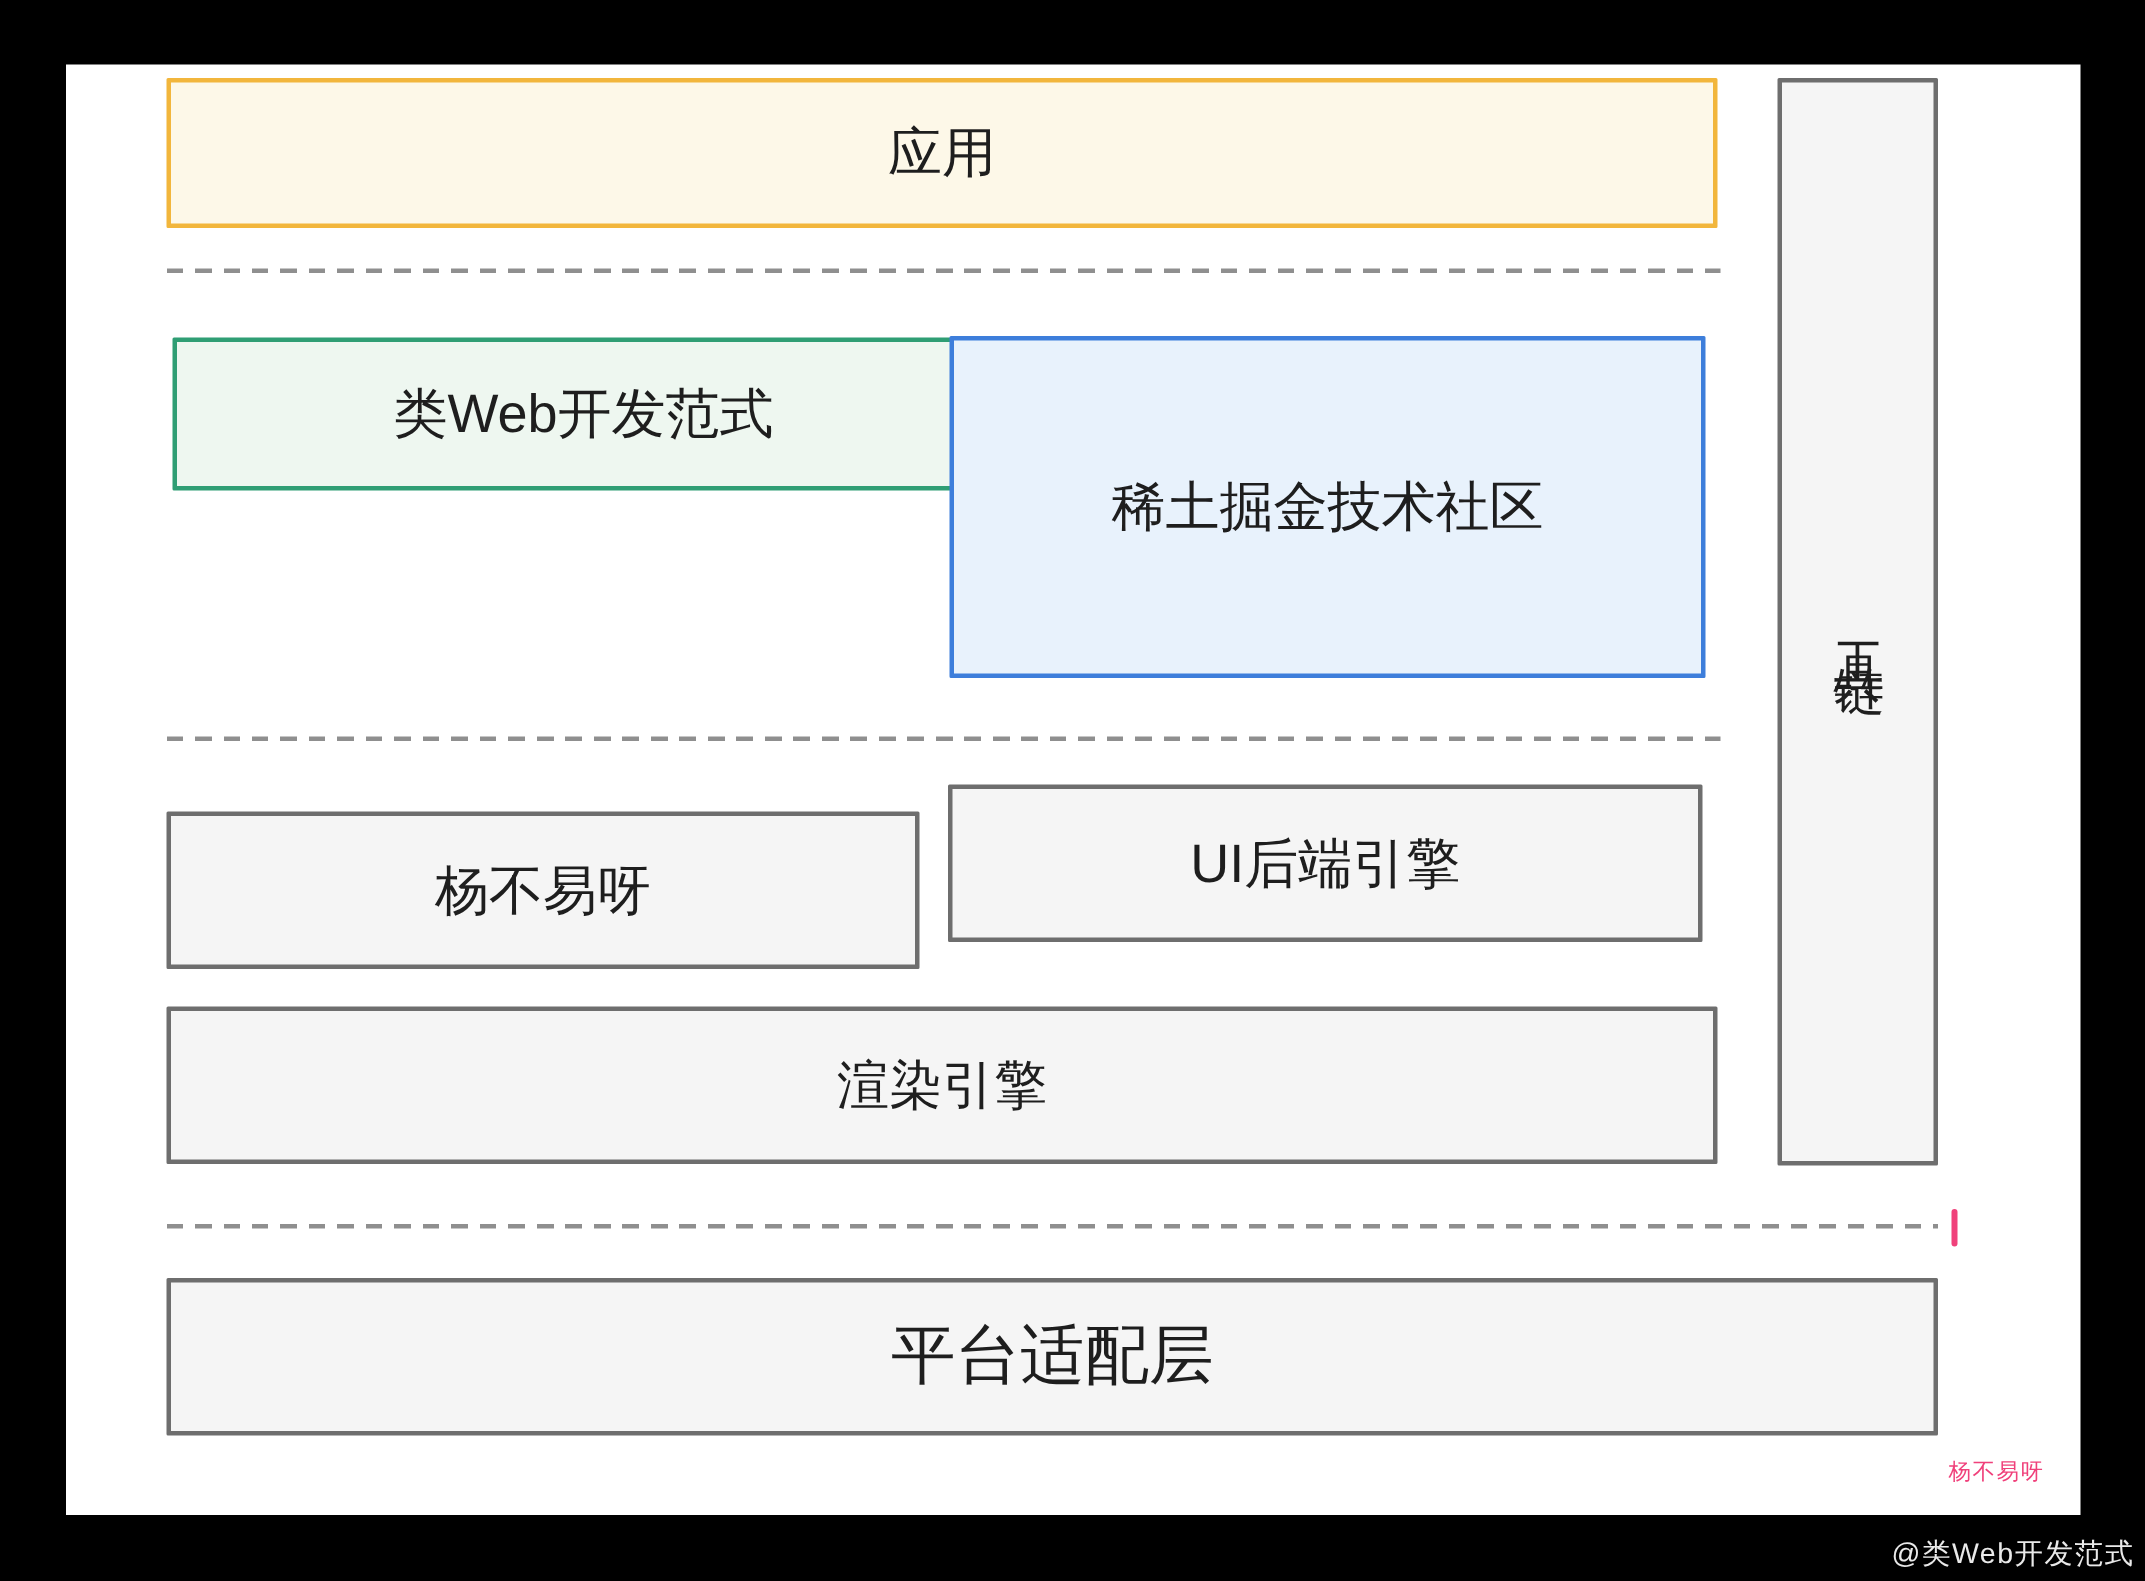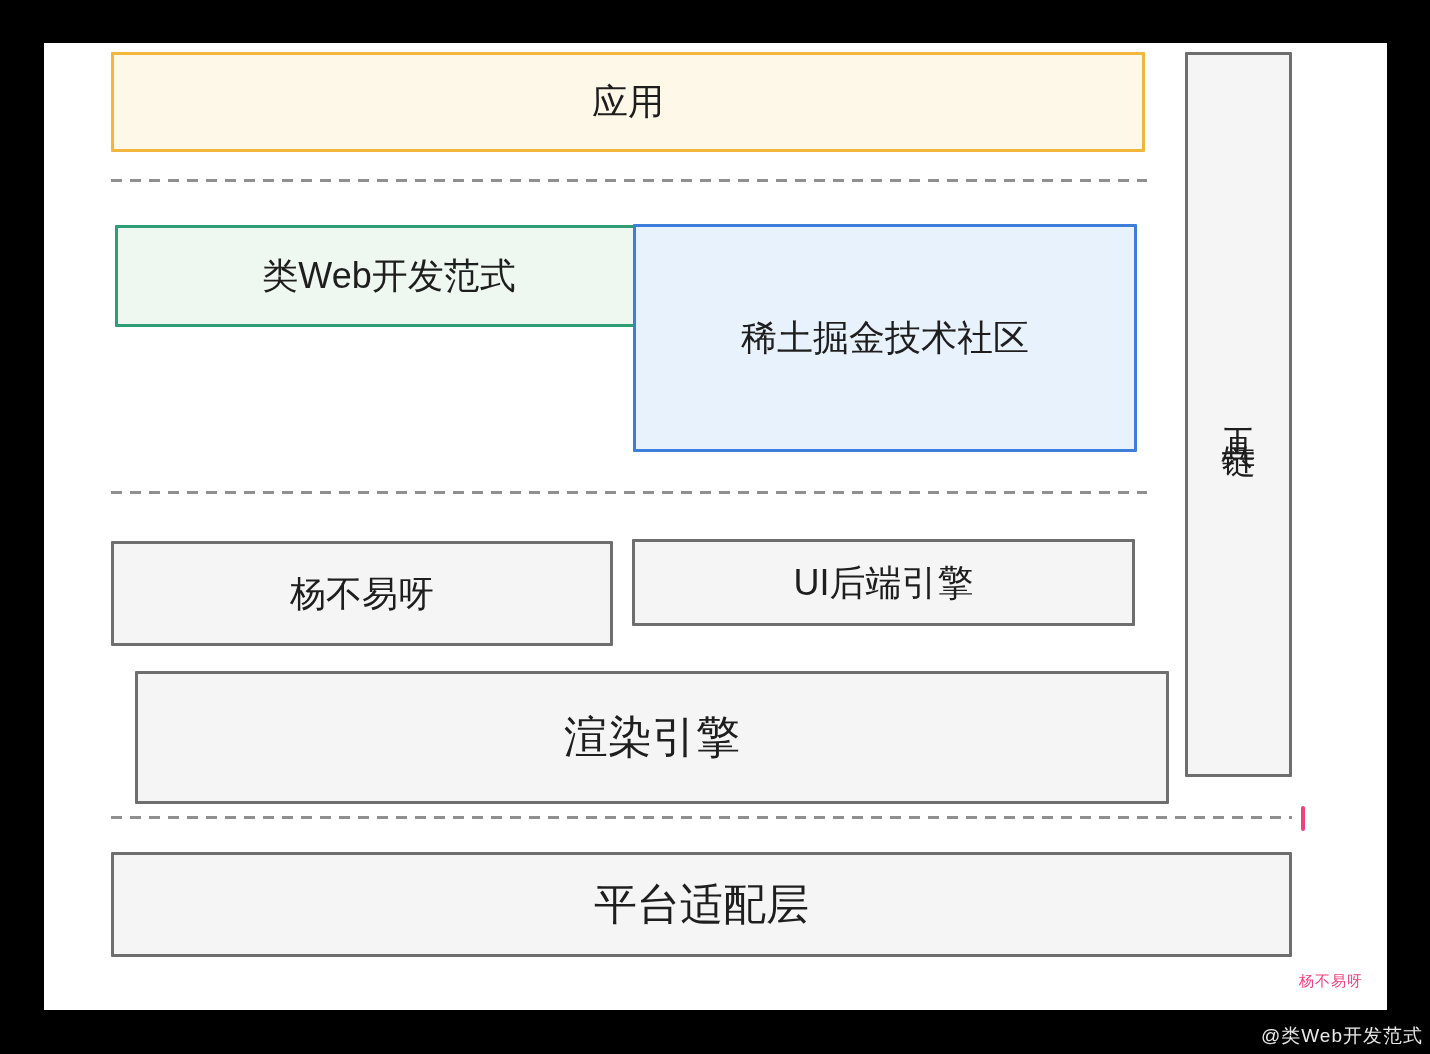--- a/index.html
+++ b/index.html
@@ -33,22 +33,22 @@
     position:absolute;height:3px;
     background:repeating-linear-gradient(90deg,var(--dash-color) 0 11px,transparent 11px 19px);
   }
   .b-app{left:67px;top:9px;width:1034px;height:100px;}
   .dash-1{left:67px;top:136px;width:1036px;}
   .b-web{left:71px;top:182px;width:548px;height:102px;}
   .b-jsfw{left:67px;top:312px;width:502px;height:102px;}
   .b-decl{left:589px;top:181px;width:504px;height:228px;}
   .dash-2{left:67px;top:448px;width:1036px;}
   .b-runtime{left:67px;top:498px;width:502px;height:105px;}
-  .b-uibackend{left:588px;top:496px;width:503px;height:87px;}
-  .b-render{left:67px;top:628px;width:1034px;height:133px;font-size:44px;margin-left:24px;}
+  .b-uibackend{left:588px;top:480px;width:503px;height:105px;}
+  .b-render{left:67px;top:628px;width:1034px;height:105px;font-size:35px;}
   .b-toolchain{
     left:1141px;top:9px;width:107px;height:725px;
     font-size:34px;
   }
   .b-toolchain .vtext{
     writing-mode:vertical-rl;text-orientation:upright;
     letter-spacing:9px;font-weight:500;color:var(--text-color);
   }
   .dash-3{left:67px;top:773px;width:1181px;}
   .pink-tick{

